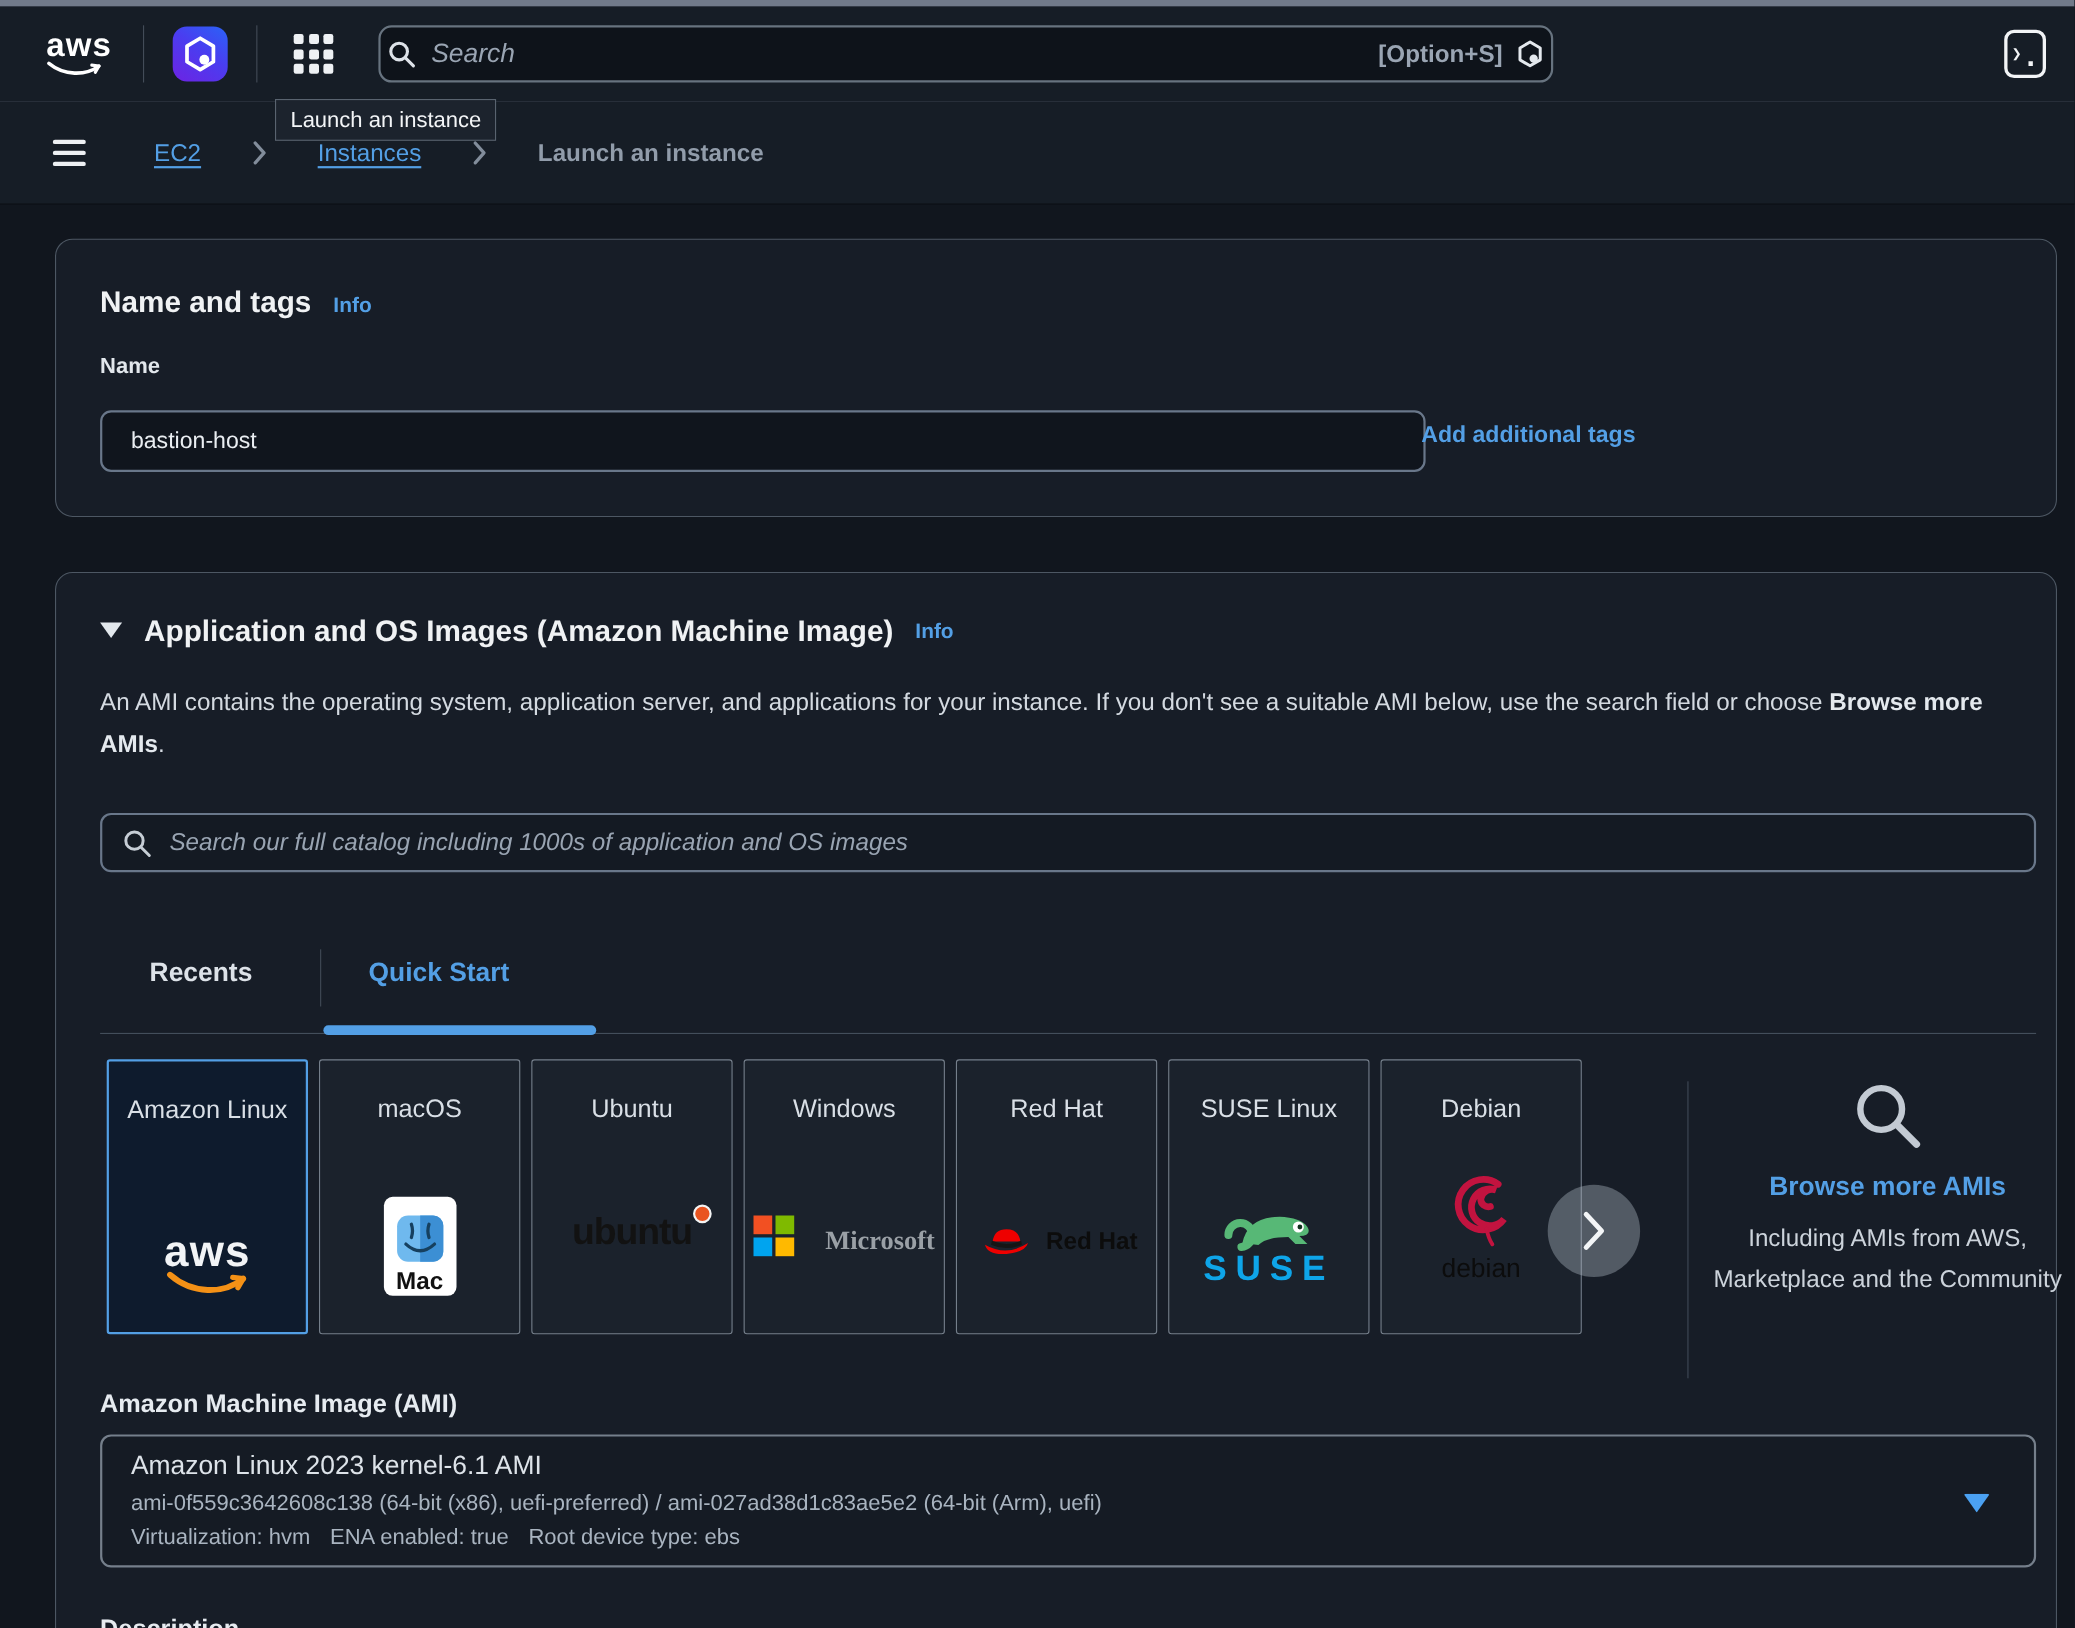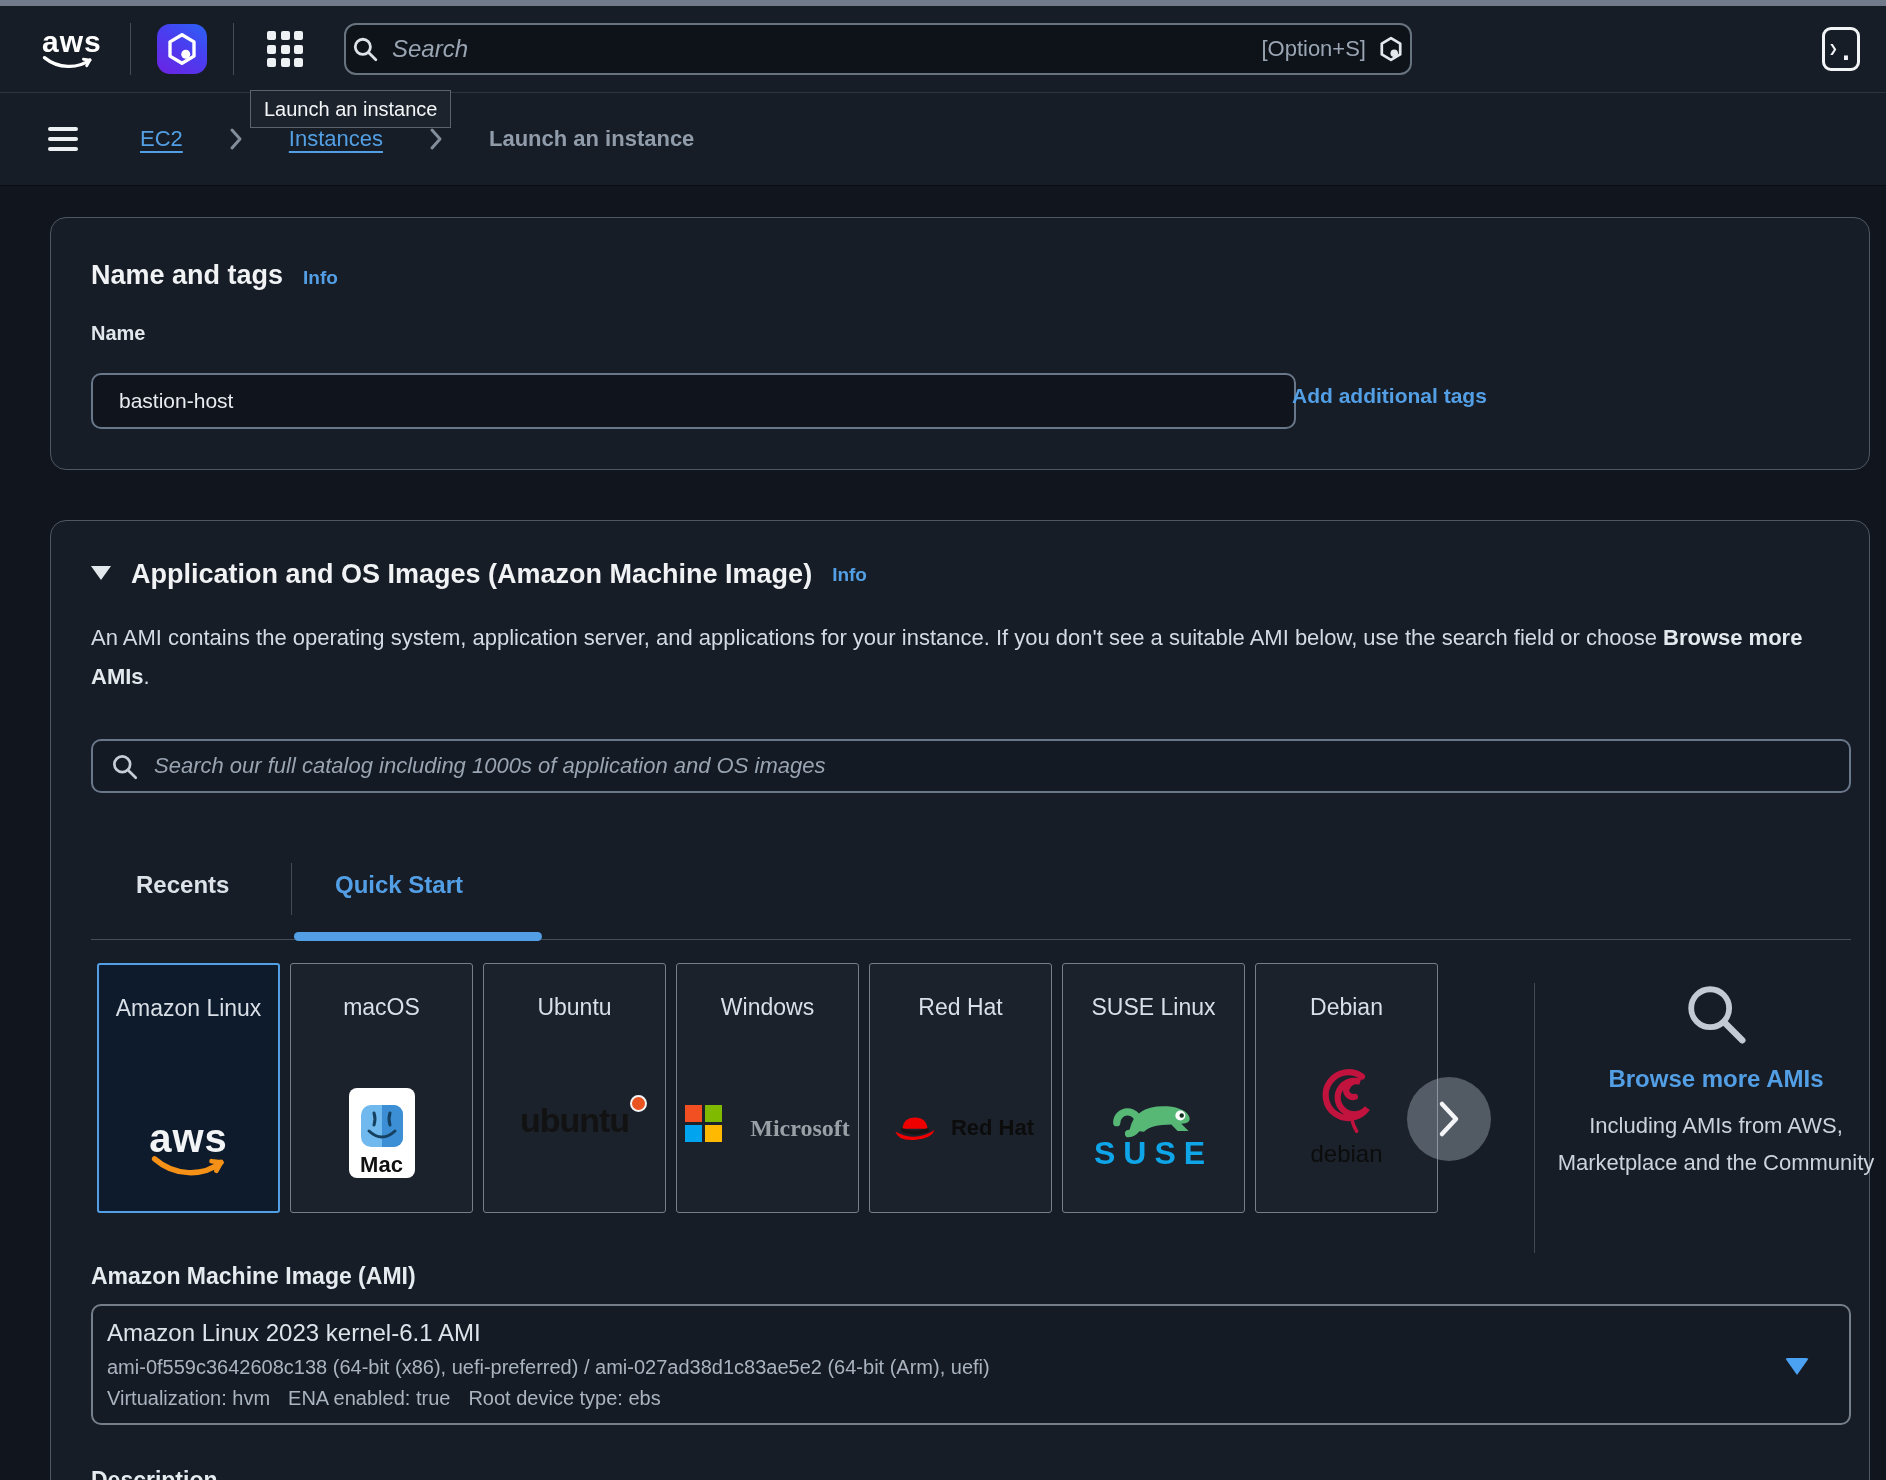--- a/index.html
+++ b/index.html
@@ -39,21 +39,21 @@
     margin-left:40px; width:1068px; height:52px;
     border:2px solid #67737f; border-radius:12px; background:#0e131a;
     display:flex; align-items:center; padding:0 6px; cursor:text;
   }
   .search-pill input {
     flex:1; background:transparent; border:none; outline:none;
     font-family:"Liberation Sans", sans-serif;
     font-size:24px; font-style:italic; color:#e9edf1; margin-left:14px;
   }
   .search-pill input::placeholder { color:#9aa5b3; opacity:1; }
-  .shortcut-hint { font-size:22px; color:#9aa5b3; margin-right:12px; white-space:nowrap; }
+  .shortcut-hint { font-size:22px; color:#9aa5b3; margin-right:12px; white-space:nowrap;font-weight:bold; }
   .cloudshell-btn {
     margin-left:auto; margin-right:26px;
     width:38px; height:44px; border:3px solid #f2f4f6; border-radius:9px;
     background:transparent; color:#f2f4f6; cursor:pointer;
     font-family:"DejaVu Sans Mono", monospace;
     font-size:15px; font-weight:700; line-height:1;
     display:flex; align-items:center; justify-content:center;
   }
   .cloudshell-btn .dot { font-size:24px; margin-left:1px; transform:translateY(3px); }
 
@@ -168,21 +168,21 @@
   }
   .browse-vdiv { position:absolute; left:1483px; top:462px; width:1px; height:270px; background:#3f4956; }
   .browse-block { position:absolute; left:1500px; top:458px; width:330px; text-align:center; }
   .browse-title { font-size:24px; font-weight:700; color:#539fe5; margin-top:16px; cursor:pointer; }
   .browse-sub { font-size:22px; color:#ccd3db; line-height:37px; margin-top:14px; }
 
   .ami-label { position:absolute; left:40px; top:742px; font-size:23px; font-weight:700; color:#e6ebf0; }
   .ami-select {
     position:absolute; left:40px; top:783px; width:1760px; height:121px;
     background:#151b24; border:2px solid #757f8b; border-radius:10px;
-    cursor:pointer; padding:12px 14px; text-align:left;
+    cursor:pointer; padding:12px 26px; text-align:left;
   }
   .ami-title { font-size:24px; color:#dde3e9; }
   .ami-line2 { font-size:20px; color:#a9b4c0; margin-top:9px; }
   .ami-line3 { font-size:20px; color:#a9b4c0; margin-top:8px; display:flex; gap:18px; }
   .ami-caret {
     position:absolute; right:40px; top:52px;
     width:0; height:0; border-left:12px solid transparent; border-right:12px solid transparent;
     border-top:17px solid #4ba1f2; border-radius:3px;
   }
   .desc-label { position:absolute; left:40px; top:946px; font-size:23px; font-weight:700; color:#e6ebf0; }

